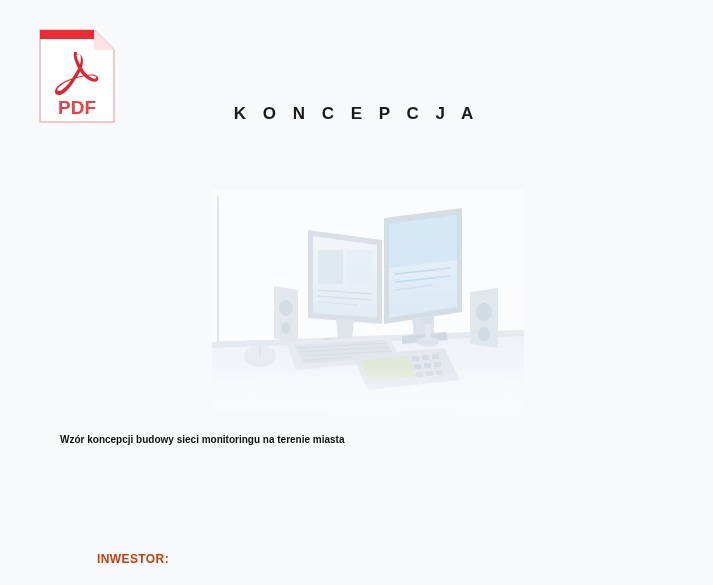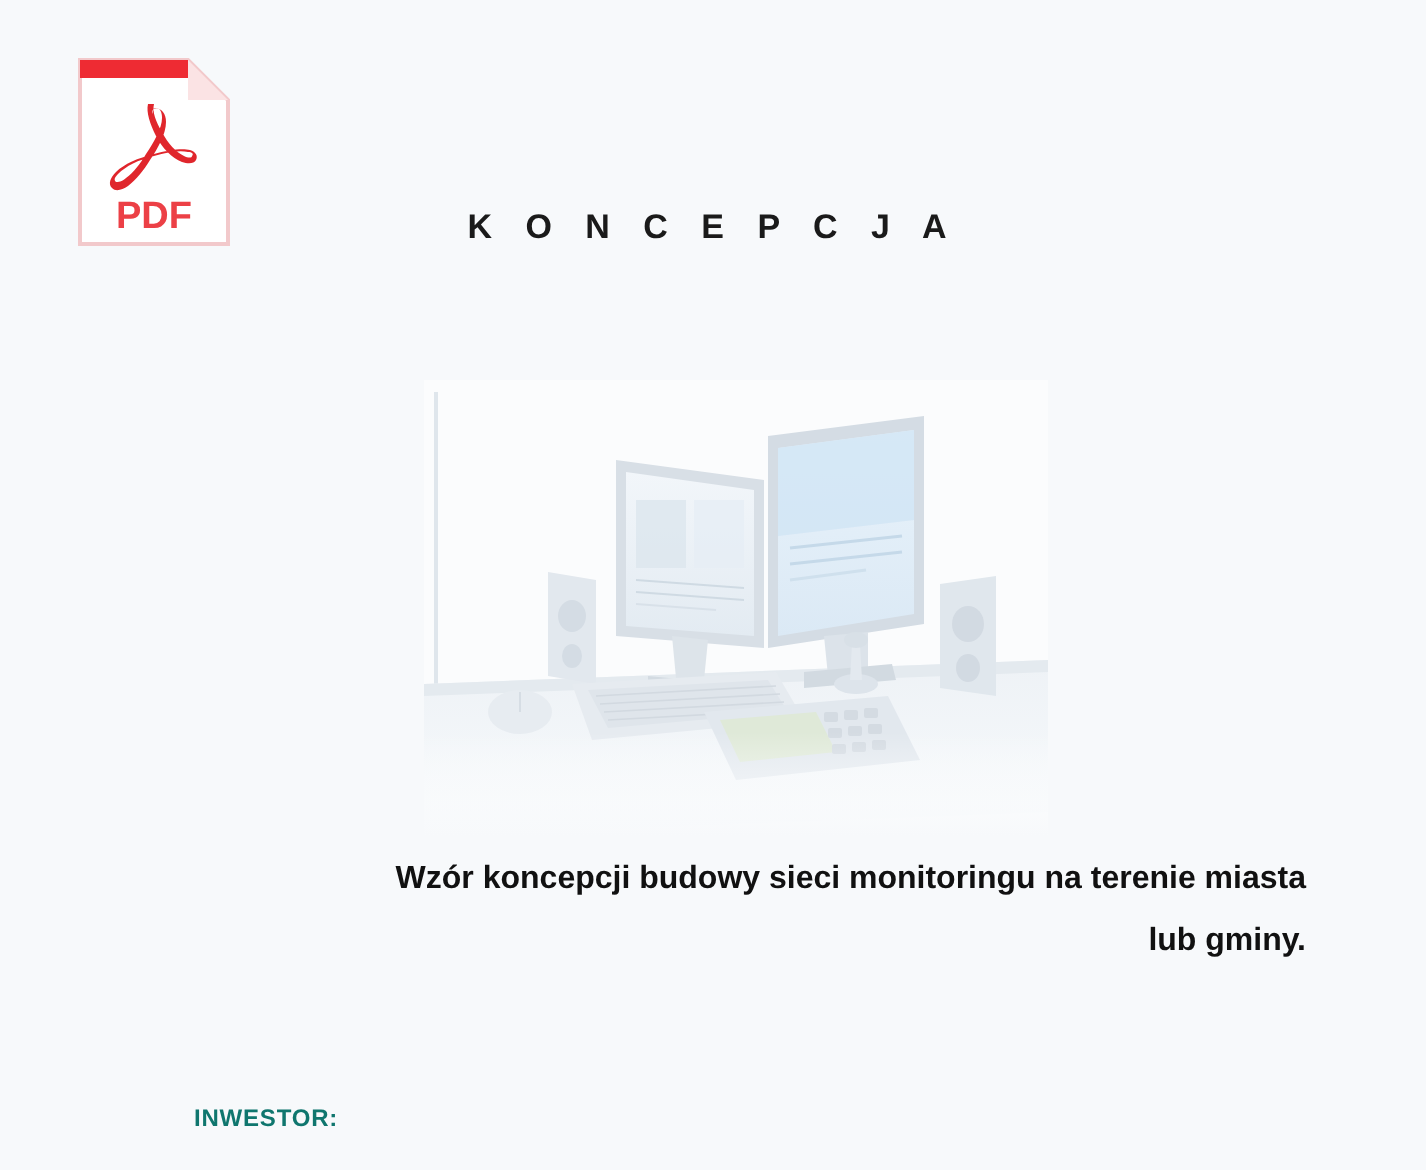--- a/index.html
+++ b/index.html
@@ -65,37 +65,37 @@
     display: block;
     width: 312px;
     height: 228px;
   }
 
   .doc-caption {
     position: absolute;
     left: 60px;
     right: 60px;
     top: 424px;
-    text-align: right;
-    font-size: 16px;
+    text-align: left;
+    font-size: 10px;
     font-weight: bold;
     color: #111;
     line-height: 31px;
   }
   .doc-caption .line2 {
     display: block;
   }
 
   .doc-investor {
     position: absolute;
     left: 97px;
     top: 552px;
     font-size: 12px;
     font-weight: bold;
-    color: #0f766e;
+    color: #c2410c;
     letter-spacing: 0.4px;
   }
 </style>
 </head>
 <body>
 
 <div class="doc-page">
 
   <div class="doc-title">K O N C E P C J A</div>
 
@@ -199,21 +199,20 @@
         <path d="M214 132 L218 132 L219 150 L213 150 Z" fill="#e3e9ef"></path>
         <ellipse cx="216" cy="130" rx="6" ry="4" fill="#d8e0e7"></ellipse>
       </g>
 
       <rect x="0" y="176" width="312" height="52" fill="url(#fadeBottom)"></rect>
     </svg>
   </div>
 
   <div class="doc-caption">
     <span>Wzór koncepcji budowy sieci monitoringu na terenie miasta</span>
-    <span class="line2">lub gminy.</span>
   </div>
 
   <div class="doc-investor">INWESTOR:</div>
 </div>
 
 <div class="pdf-badge">
   <svg viewBox="0 0 82 100" xmlns="http://www.w3.org/2000/svg">
 
     <path d="M4 4 H58 L78 24 V96 H4 Z" fill="#ffffff" stroke="#f2c9cb" stroke-width="2"></path>
 

